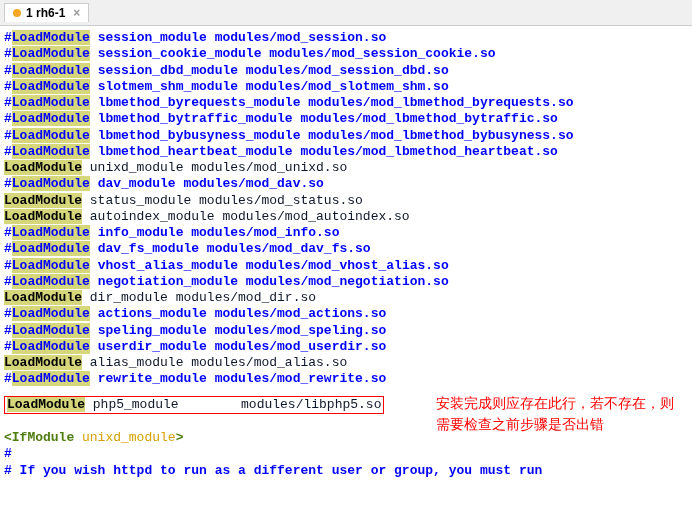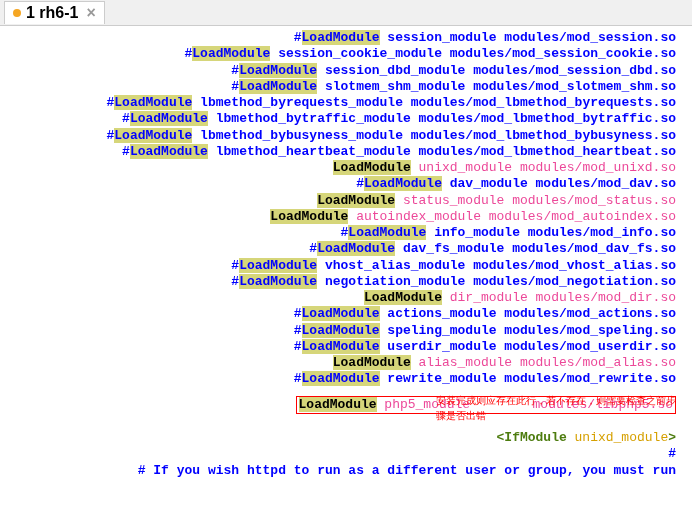--- a/index.html
+++ b/index.html
@@ -20,57 +20,56 @@
     padding-left: 4px;
   }
   .tab {
     background: #fff;
     border: 1px solid #ccc;
     border-bottom: none;
     padding: 2px 8px;
     display: flex;
     align-items: center;
     font-family: Arial, sans-serif;
-    font-size: 16px;
+    font-size: 12px;
   }
   .tab .dot {
     width: 8px; height: 8px; background: #f5a623; border-radius: 50%;
     display: inline-block; margin-right: 5px;
   }
   .tab .close {
     margin-left: 8px;
     color: #999;
     font-weight: bold;
     cursor: pointer;
   }
   .editor {
-    padding: 4px 16px;
+    padding: 4px 4px;
     line-height: 1.25;
     white-space: pre;
-    text-align: right;
   }
   .line { display: block; }
   .hash { color: #0000ff; font-weight: bold; }
   .directive-commented { color: #0000ff; background: #d6d67a; font-weight: bold; }
   .directive-active { color: #000; background: #d6d67a; font-weight: bold; }
   .argtext { color: #0000ff; font-weight: bold; }
-  .plain { color: #ec4899; }
+  .plain { color: #0f172a; }
   .special-box {
     border: 1px solid #ff0000;
     display: inline-block;
     padding: 0 2px;
     margin-top: 8px;
   }
   .annotation {
     position: absolute;
     left: 436px;
     top: 393px;
     color: #ff0000;
     font-family: "Microsoft YaHei", Arial, sans-serif;
-    font-size: 10px;
+    font-size: 14px;
     line-height: 1.5;
     width: 240px;
   }
   .ifmod-open { color: #4d7c0f; font-weight: bold; }
   .ifmod-arg { color: #d6a000; font-weight: normal; }
 </style>
 </head>
 <body>
 
 <div class="tab-bar">

